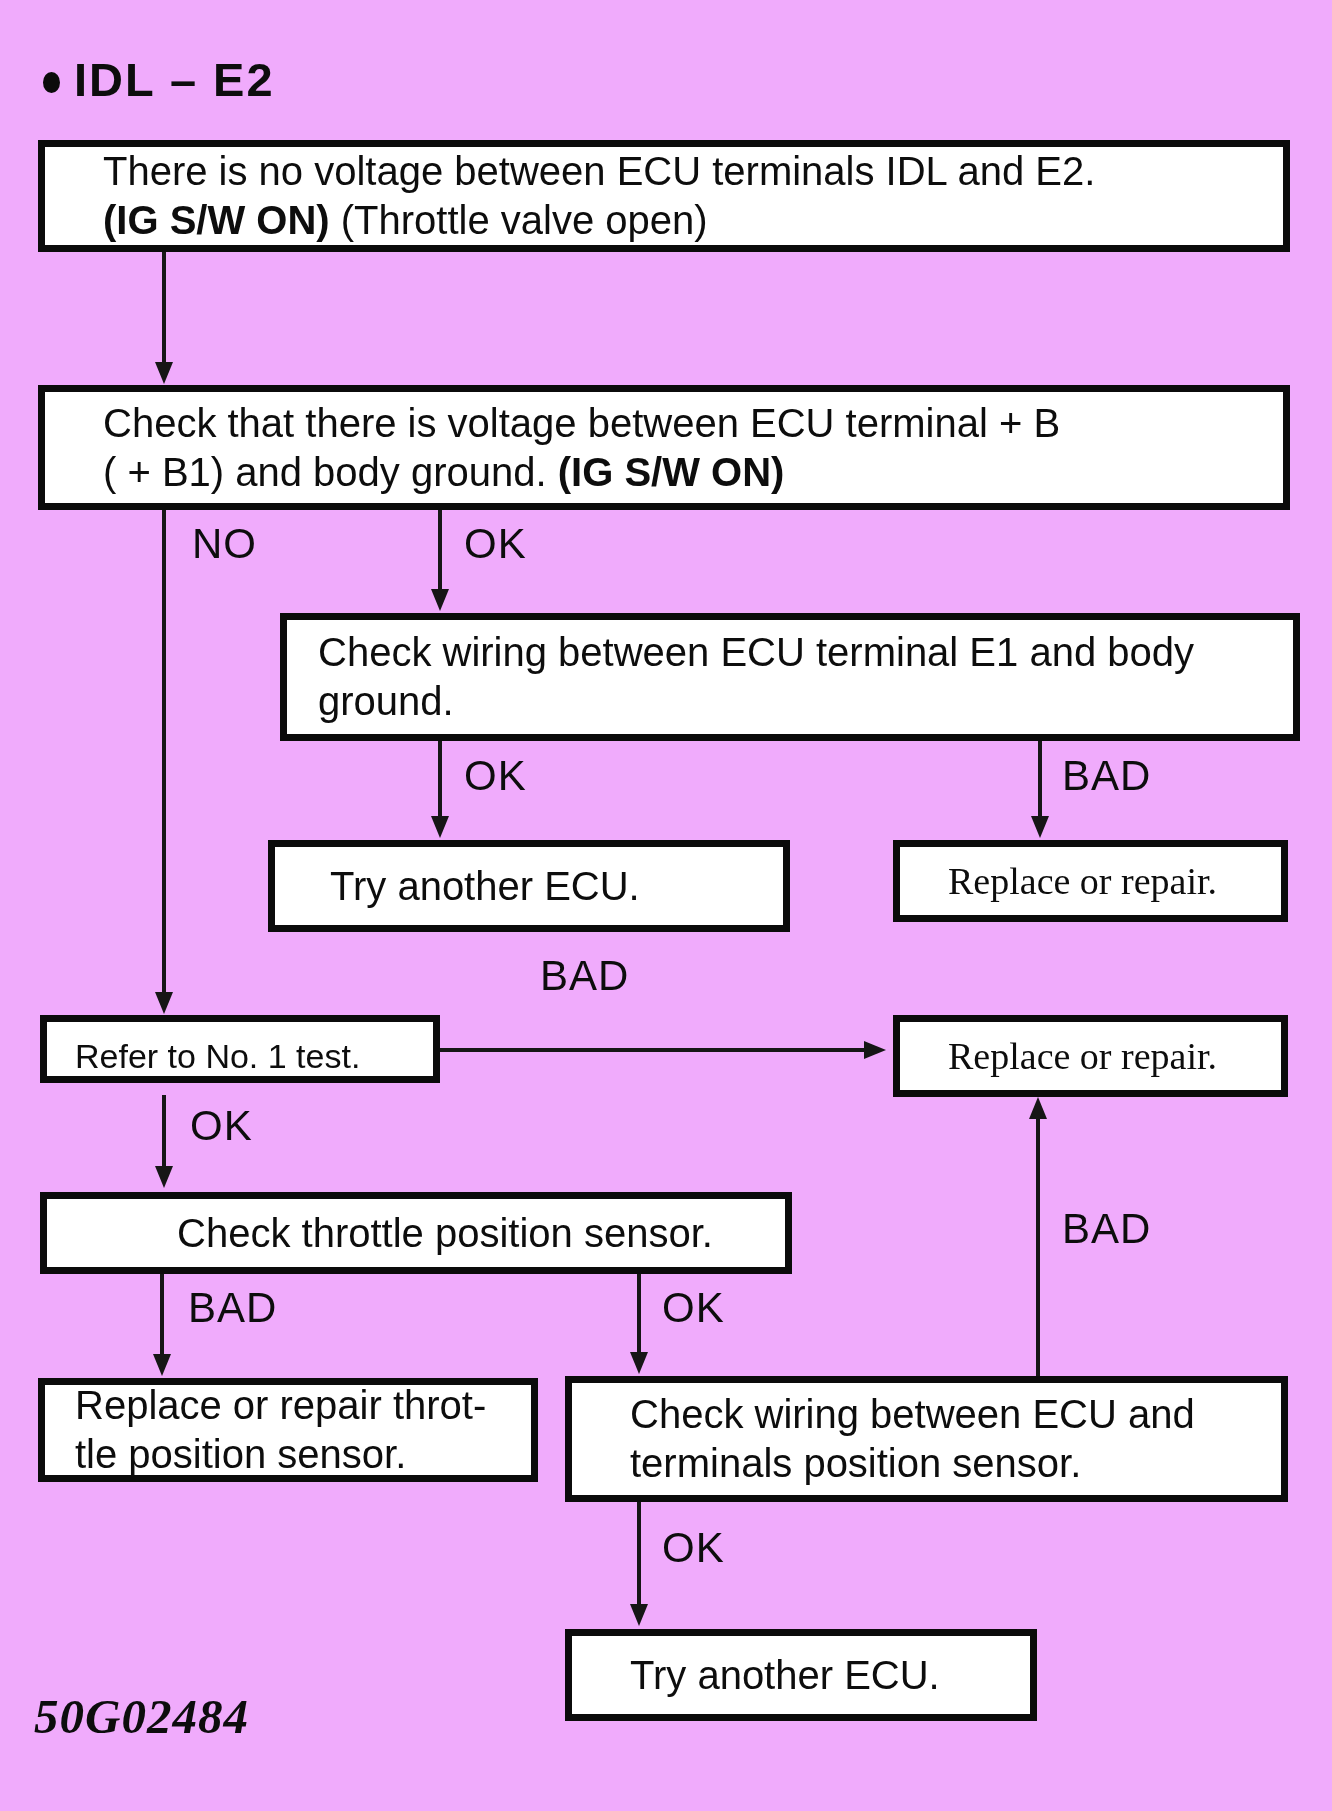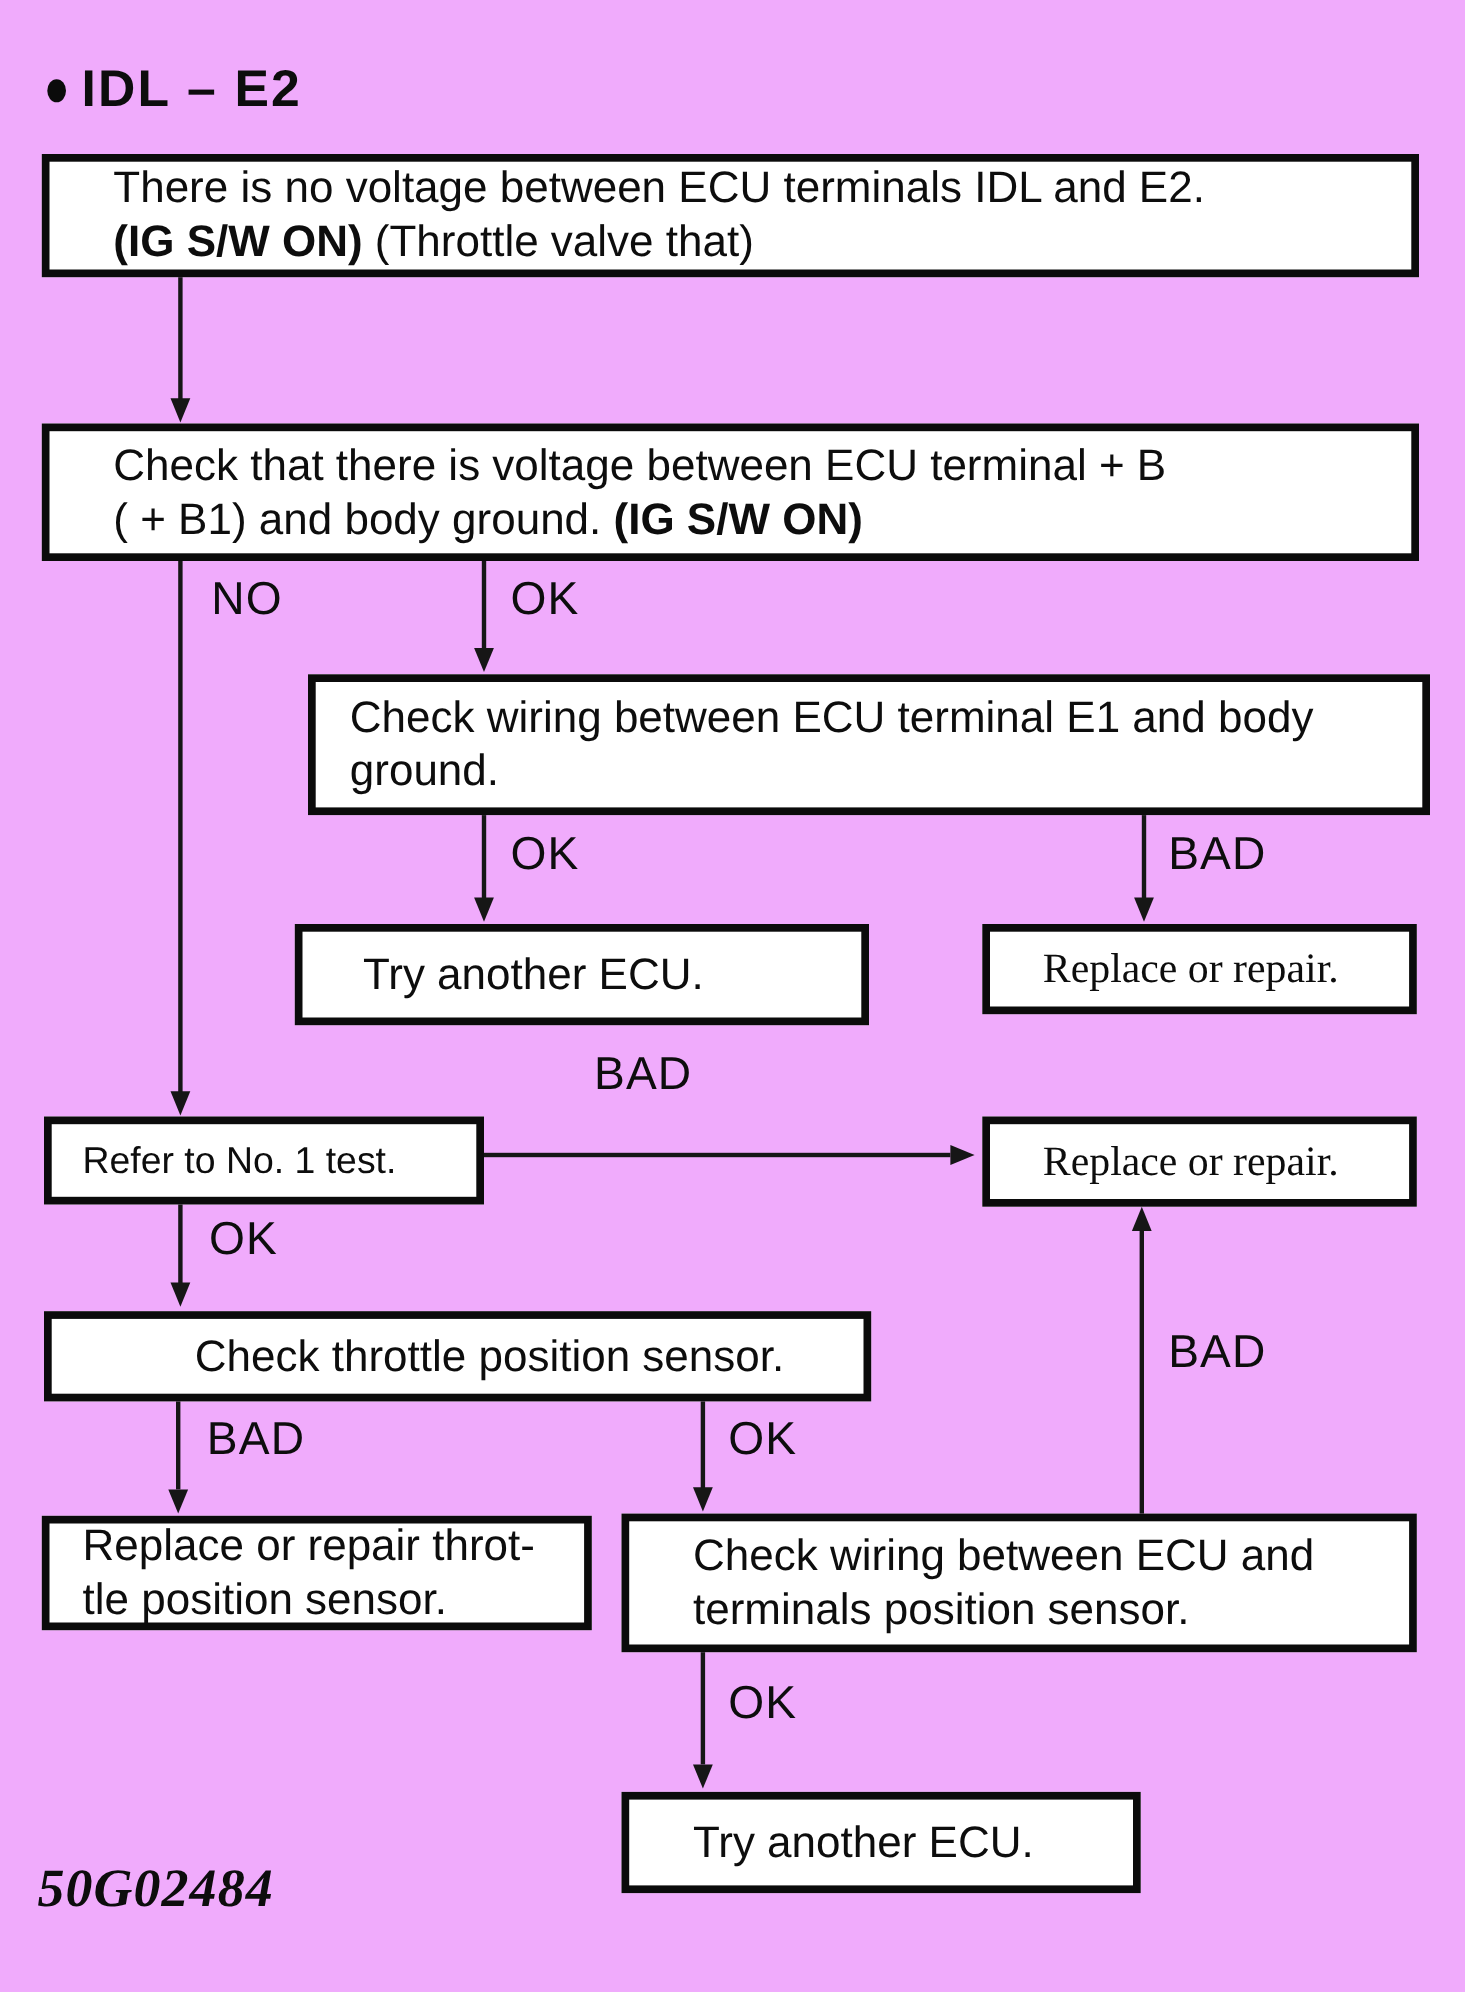--- a/index.html
+++ b/index.html
@@ -55,21 +55,21 @@
 </head>
 <body>
 
 <div id="canvas">
 
   <div class="bullet"></div>
   <div class="title">IDL – E2</div>
 
   <div class="box fs40" style="left:38px;top:140px;width:1252px;height:112px;padding-left:58px;">
     <div class="ln">There is no voltage between ECU terminals IDL and E2.</div>
-    <div class="ln"><b>(IG S/W ON)</b><span> (Throttle valve that)</span></div>
+    <div class="ln"><b>(IG S/W ON)</b><span> (Throttle valve open)</span></div>
   </div>
 
   <div class="vline" style="left:162px;top:252px;height:112px;"></div>
   <div class="ah-down" style="left:155px;top:362px;"></div>
 
   <div class="box fs40" style="left:38px;top:385px;width:1252px;height:125px;padding-left:58px;">
     <div class="ln">Check that there is voltage between ECU terminal + B</div>
     <div class="ln"><span>( + B1) and body ground. </span><b>(IG S/W ON)</b></div>
   </div>
 
@@ -95,21 +95,21 @@
   <div class="lbl" style="left:1062px;top:752px;">BAD</div>
 
   <div class="box fs40" style="left:268px;top:840px;width:522px;height:92px;padding-left:55px;">
     <div class="ln">Try another ECU.</div>
   </div>
 
   <div class="box fs38" style="left:893px;top:840px;width:395px;height:82px;padding-left:48px;">
     <div class="ln">Replace or repair.</div>
   </div>
 
-  <div class="box fs34" style="left:40px;top:1015px;width:400px;height:80px;padding-left:28px;">
+  <div class="box fs34" style="left:40px;top:1015px;width:400px;height:68px;padding-left:28px;justify-content:flex-end;">
     <div class="ln">Refer to No. 1 test.</div>
   </div>
 
   <div class="lbl" style="left:540px;top:952px;">BAD</div>
   <div class="hline" style="left:440px;top:1048px;width:424px;"></div>
   <div class="ah-right" style="left:864px;top:1041px;"></div>
 
   <div class="box fs38" style="left:893px;top:1015px;width:395px;height:82px;padding-left:48px;">
     <div class="ln">Replace or repair.</div>
   </div>

